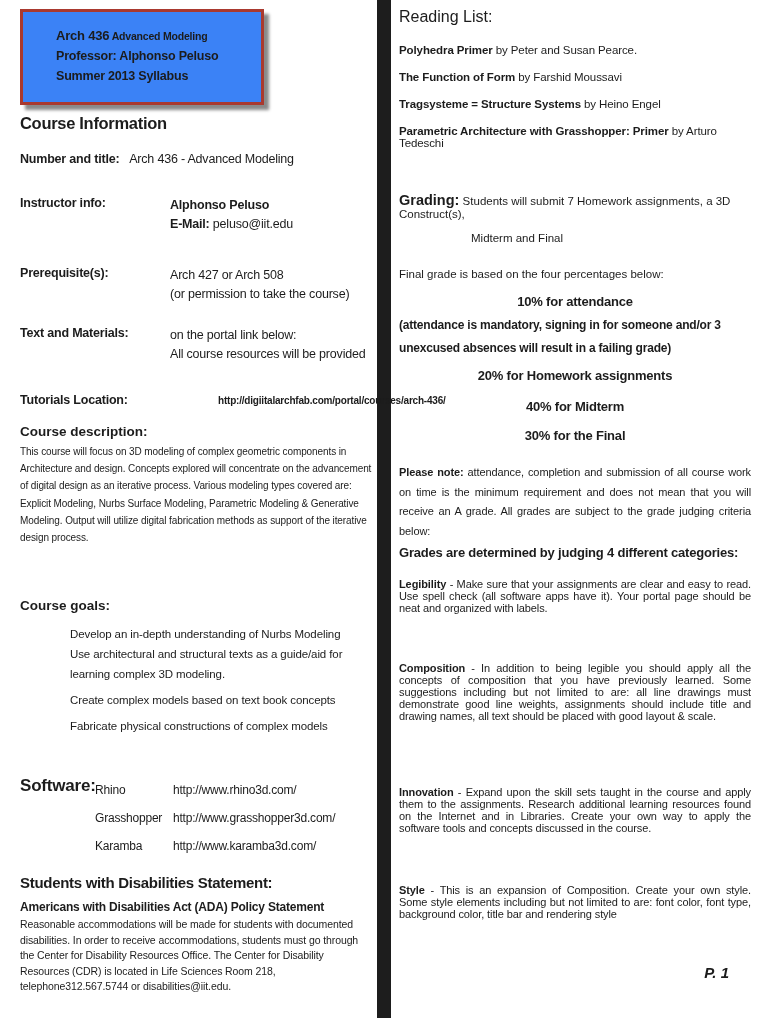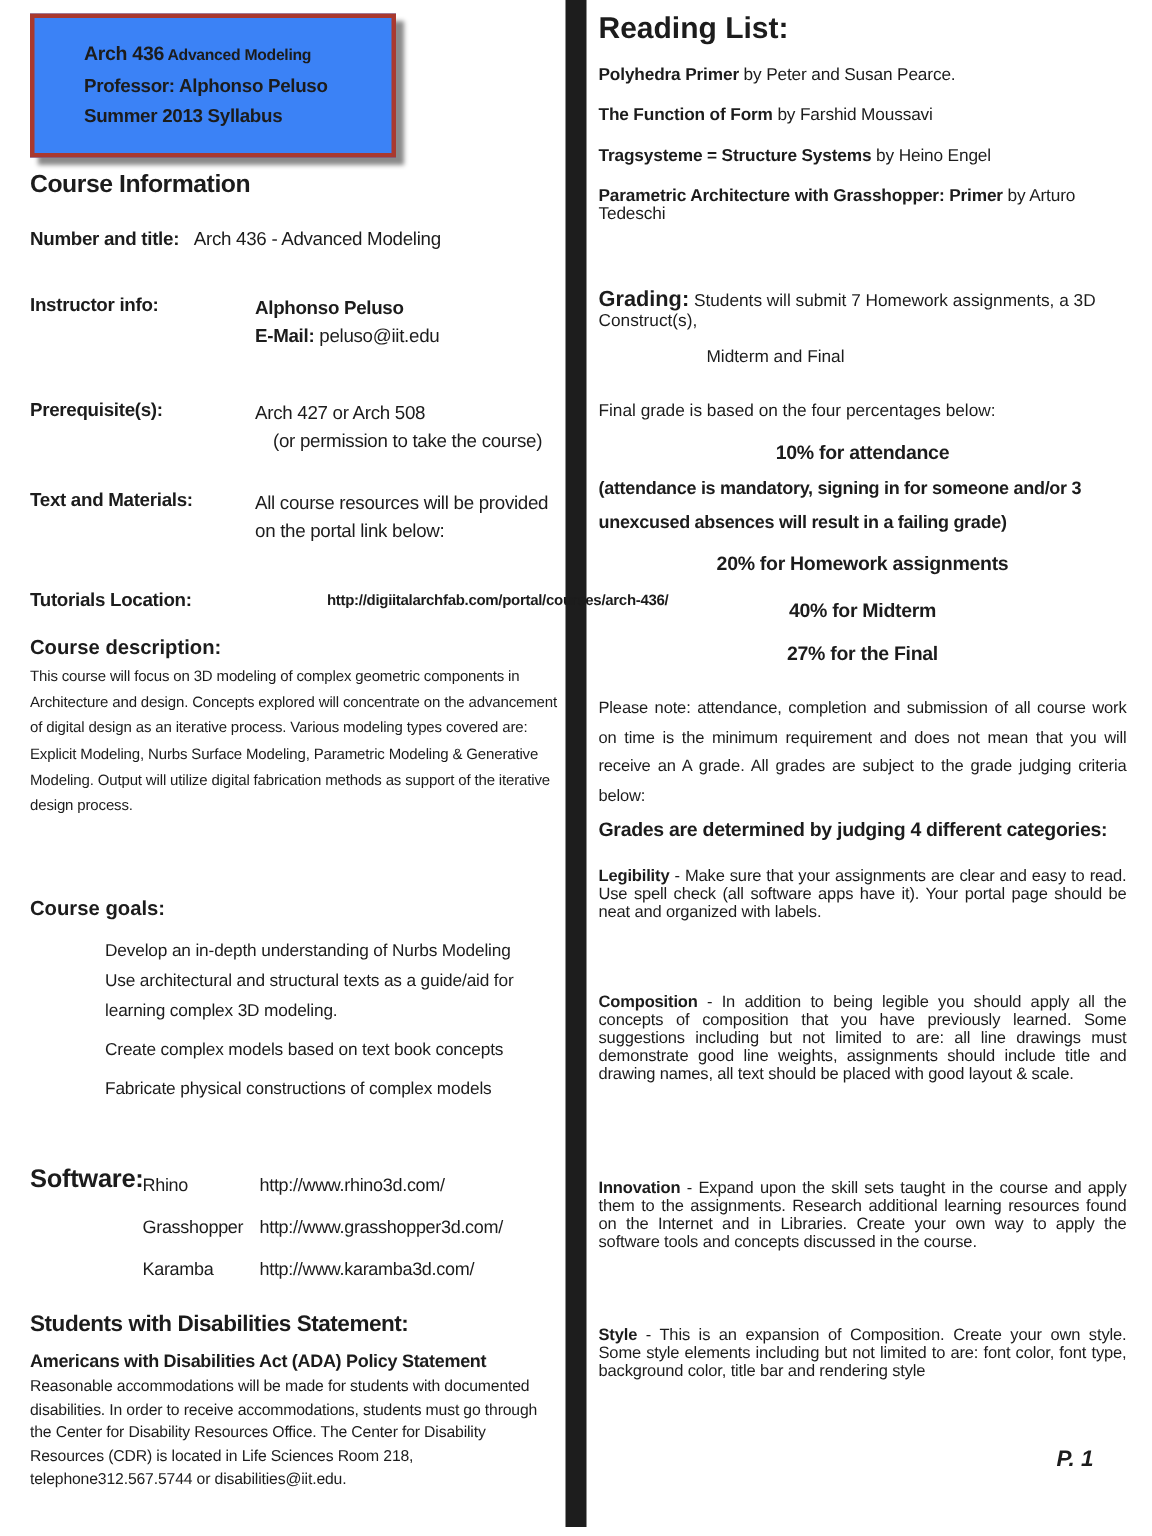--- a/index.html
+++ b/index.html
@@ -44,38 +44,38 @@
   #software-label{position:absolute;left:0;top:0;font-weight:bold;font-size:17px;}
   #software-table{position:absolute;left:75px;top:0;width:285px;}
   .sw-row{display:flex;line-height:28px;}
   .sw-name{width:78px;}
   .sw-url{flex:1;}
   #dis-heading{left:20px;top:874px;font-size:15px;font-weight:bold;letter-spacing:-0.3px;}
   #dis-subheading{left:20px;top:900px;font-size:12px;font-weight:bold;letter-spacing:-0.2px;}
   #dis-body{left:20px;top:917px;width:340px;font-size:10.5px;line-height:15.5px;letter-spacing:-0.1px;}
   
   .rc{left:399px;width:352px;}
-  #reading-heading{top:8px;font-size:20px;font-weight:bold;}
+  #reading-heading{top:8px;font-size:16px;font-weight:normal;}
   .reading-item{font-size:11.5px;letter-spacing:-0.1px;}
   #reading-item-0{top:44px;}
   #reading-item-1{top:71px;}
   #reading-item-2{top:98px;}
   #reading-item-3{top:125px;}
   #grading-line{top:192px;font-size:11.5px;}
   #grading-line .glabel{font-size:14.5px;font-weight:bold;}
   #grading-line2{top:232px;padding-left:72px;font-size:11.5px;}
   #grading-basis{top:268px;font-size:11.5px;}
   .pct{font-size:13px;font-weight:bold;text-align:center;letter-spacing:-0.2px;}
   #pct-attendance{top:294px;}
   #attendance-note{top:314px;font-size:12px;font-weight:bold;line-height:23px;letter-spacing:-0.2px;}
   #pct-homework{top:368px;}
   #pct-midterm{top:399px;}
   #pct-final{top:428px;}
   #please-note{top:463px;font-size:11px;line-height:19.5px;text-align:justify;letter-spacing:-0.1px;}
-  #please-note .nlabel{font-weight:normal;}
+  #please-note .nlabel{font-weight:bold;}
   #criteria-heading{top:545px;font-size:13px;font-weight:bold;letter-spacing:-0.2px;}
   .category{font-size:11px;line-height:12px;text-align:justify;letter-spacing:-0.1px;}
   .category .cname{font-weight:bold;}
   #category-0{top:578px;}
   #category-1{top:662px;}
   #category-2{top:786px;}
   #category-3{top:884px;}
   #page-number{top:964px;width:330px;text-align:right;font-size:15px;font-weight:bold;font-style:italic;}
 </style>
 </head>
@@ -103,29 +103,29 @@
   <span class="val">
     <span class="val-line bold" style="display:block;">Alphonso Peluso</span>
     <span class="val-line" style="display:block;"><span class="bold">E-Mail:</span><span> peluso@iit.edu</span></span>
   </span>
 </div>
 
 <div id="row-prereq" class="abs row">
   <span class="lbl">Prerequisite(s):</span>
   <span class="val">
     <span class="val-line" style="display:block;">Arch 427 or Arch 508</span>
-    <span class="val-line" style="display:block;margin-left:12px;">(or permission to take the course)</span>
+    <span class="val-line" style="display:block;">(or permission to take the course)</span>
   </span>
 </div>
 
 <div id="row-materials" class="abs row">
   <span class="lbl">Text and Materials:</span>
   <span class="val">
+    <span class="val-line" style="display:block;">on the portal link below:</span>
     <span class="val-line" style="display:block;">All course resources will be provided</span>
-    <span class="val-line" style="display:block;">on the portal link below:</span>
   </span>
 </div>
 
 <div id="row-tutorials" class="abs row">
   <span class="lbl">Tutorials Location:</span>
   <span class="val">http://digiitalarchfab.com/portal/courses/arch-436/</span>
 </div>
 
 <div id="desc-heading" class="abs">Course description:</div>
 <div id="desc-body" class="abs">This course will focus on 3D modeling of complex geometric components in Architecture and design. Concepts explored will concentrate on the advancement of digital design as an iterative process. Various modeling types covered are: Explicit Modeling, Nurbs Surface Modeling, Parametric Modeling &amp; Generative Modeling. Output will utilize digital fabrication methods as support of the iterative design process.</div>
@@ -168,21 +168,21 @@
 <div id="reading-item-3" class="abs rc reading-item"><span class="bold">Parametric Architecture with Grasshopper: Primer</span><span> by Arturo Tedeschi</span></div>
 
 <div id="grading-line" class="abs rc"><span class="glabel">Grading:</span><span> Students will submit 7 Homework assignments, a 3D Construct(s),</span></div>
 <div id="grading-line2" class="abs rc">Midterm and Final</div>
 <div id="grading-basis" class="abs rc">Final grade is based on the four percentages below:</div>
 
 <div id="pct-attendance" class="abs rc pct">10% for attendance</div>
 <div id="attendance-note" class="abs rc">(attendance is mandatory, signing in for someone and/or 3 unexcused absences will result in a failing grade)</div>
 <div id="pct-homework" class="abs rc pct">20% for Homework assignments</div>
 <div id="pct-midterm" class="abs rc pct">40% for Midterm</div>
-<div id="pct-final" class="abs rc pct">27% for the Final</div>
+<div id="pct-final" class="abs rc pct">30% for the Final</div>
 
 <div id="please-note" class="abs rc"><span class="nlabel">Please note:</span><span> attendance, completion and submission of all course work on time is the minimum requirement and does not mean that you will receive an A grade. All grades are subject to the grade judging criteria below:</span></div>
 
 <div id="criteria-heading" class="abs rc">Grades are determined by judging 4 different categories:</div>
 
 <div id="category-0" class="abs rc category"><span class="cname">Legibility</span><span> - Make sure that your assignments are clear and easy to read. Use spell check (all software apps have it). Your portal page should be neat and organized with labels.</span></div>
 <div id="category-1" class="abs rc category"><span class="cname">Composition</span><span> - In addition to being legible you should apply all the concepts of composition that you have previously learned. Some suggestions including but not limited to are: all line drawings must demonstrate good line weights, assignments should include title and drawing names, all text should be placed with good layout &amp; scale.</span></div>
 <div id="category-2" class="abs rc category"><span class="cname">Innovation</span><span> - Expand upon the skill sets taught in the course and apply them to the assignments. Research additional learning resources found on the Internet and in Libraries. Create your own way to apply the software tools and concepts discussed in the course.</span></div>
 <div id="category-3" class="abs rc category"><span class="cname">Style</span><span> - This is an expansion of Composition. Create your own style. Some style elements including but not limited to are: font color, font type, background color, title bar and rendering style</span></div>
 

